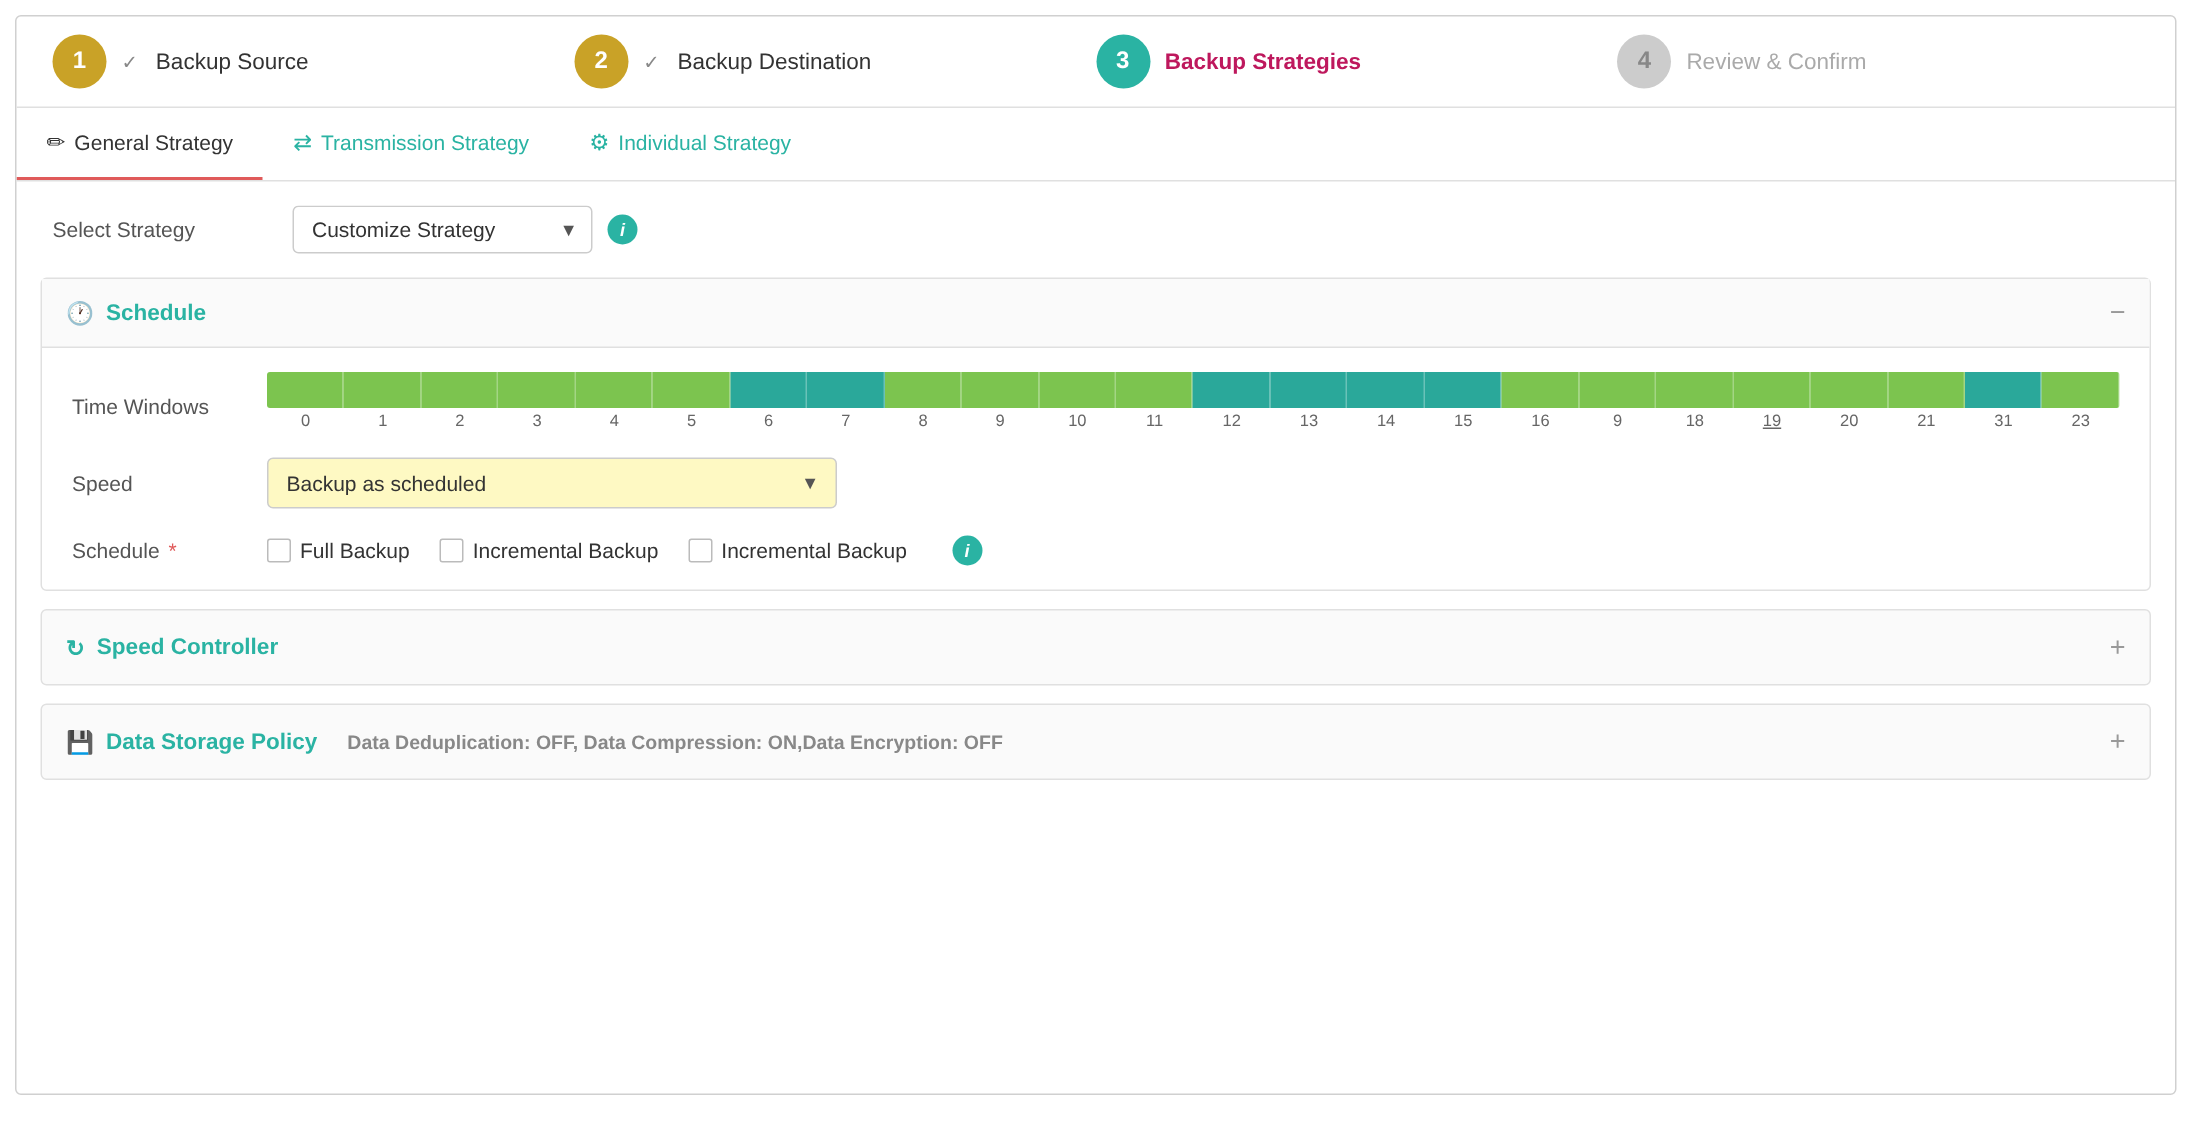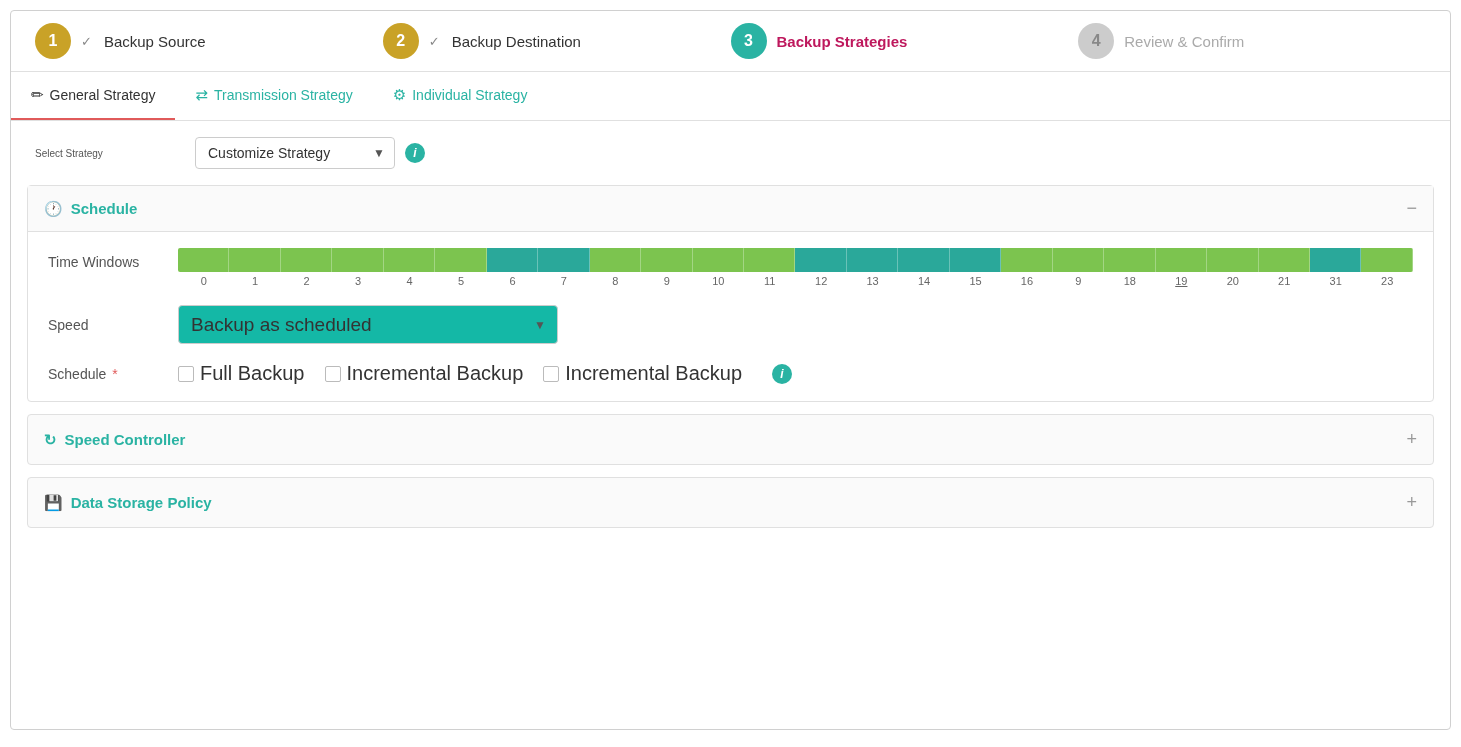--- a/index.html
+++ b/index.html
@@ -71,21 +71,21 @@
     
     .form-row {
       display: flex;
       align-items: center;
       margin-bottom: 16px;
       padding-left: 8px;
     }
     .form-label {
       width: 160px;
       color: #555;
-      font-size: 10px;
+      font-size: 14px;
     }
     .select-wrapper {
       position: relative;
       display: inline-block;
     }
     .strategy-select {
       appearance: none;
       background: #fff;
       border: 1px solid #ccc;
       border-radius: 4px;
@@ -148,21 +148,21 @@
       cursor: pointer;
       font-weight: 300;
     }
     .section-body {
       padding: 16px 20px;
     }
 
     
     .time-windows-row {
       display: flex;
-      align-items: flex-start;
+      align-items: center;
       margin-bottom: 18px;
     }
     .tw-label {
       width: 130px;
       color: #555;
       font-size: 14px;
       padding-top: 6px;
     }
     .tw-chart-wrapper {
       flex: 1;
@@ -215,25 +215,25 @@
     .mode-label {
       width: 130px;
       color: #555;
       font-size: 14px;
     }
     .mode-select-wrapper {
       position: relative;
     }
     .mode-select {
       appearance: none;
-      background: #14b8a6;
+      background: #fef9c3;
       border: 1px solid #ccc;
       border-radius: 4px;
       padding: 8px 36px 8px 12px;
-      font-size: 19px;
+      font-size: 14px;
       color: #333;
       width: 380px;
       cursor: pointer;
     }
     .mode-select-arrow {
       position: absolute;
       right: 12px;
       top: 50%;
       transform: translateY(-50%);
       pointer-events: none;
@@ -254,21 +254,21 @@
     .req-star { color: #e05a5a; margin-left: 2px; }
     .schedule-options {
       display: flex;
       align-items: center;
       gap: 20px;
     }
     .checkbox-option {
       display: flex;
       align-items: center;
       gap: 6px;
-      font-size: 20px;
+      font-size: 14px;
       color: #333;
     }
     .checkbox-box {
       width: 16px;
       height: 16px;
       border: 1px solid #bbb;
       border-radius: 2px;
       background: #fff;
     }
 
@@ -479,18 +479,19 @@
         <span style="color:#2ab3a3;">↻</span>
         <span>Speed Controller</span>
       </div>
       <span class="section-toggle">+</span>
     </div>
 
     <div class="section-header-only">
       <div class="section-title">
         <span style="color:#2ab3a3;">💾</span>
         <span>Data Storage Policy</span>
+        <span class="data-policy-text">Data Deduplication: OFF, Data Compression: ON,Data Encryption: OFF</span>
       </div>
       <span class="section-toggle">+</span>
     </div>
 
   </div>
 </div>
 
 </body></html>

